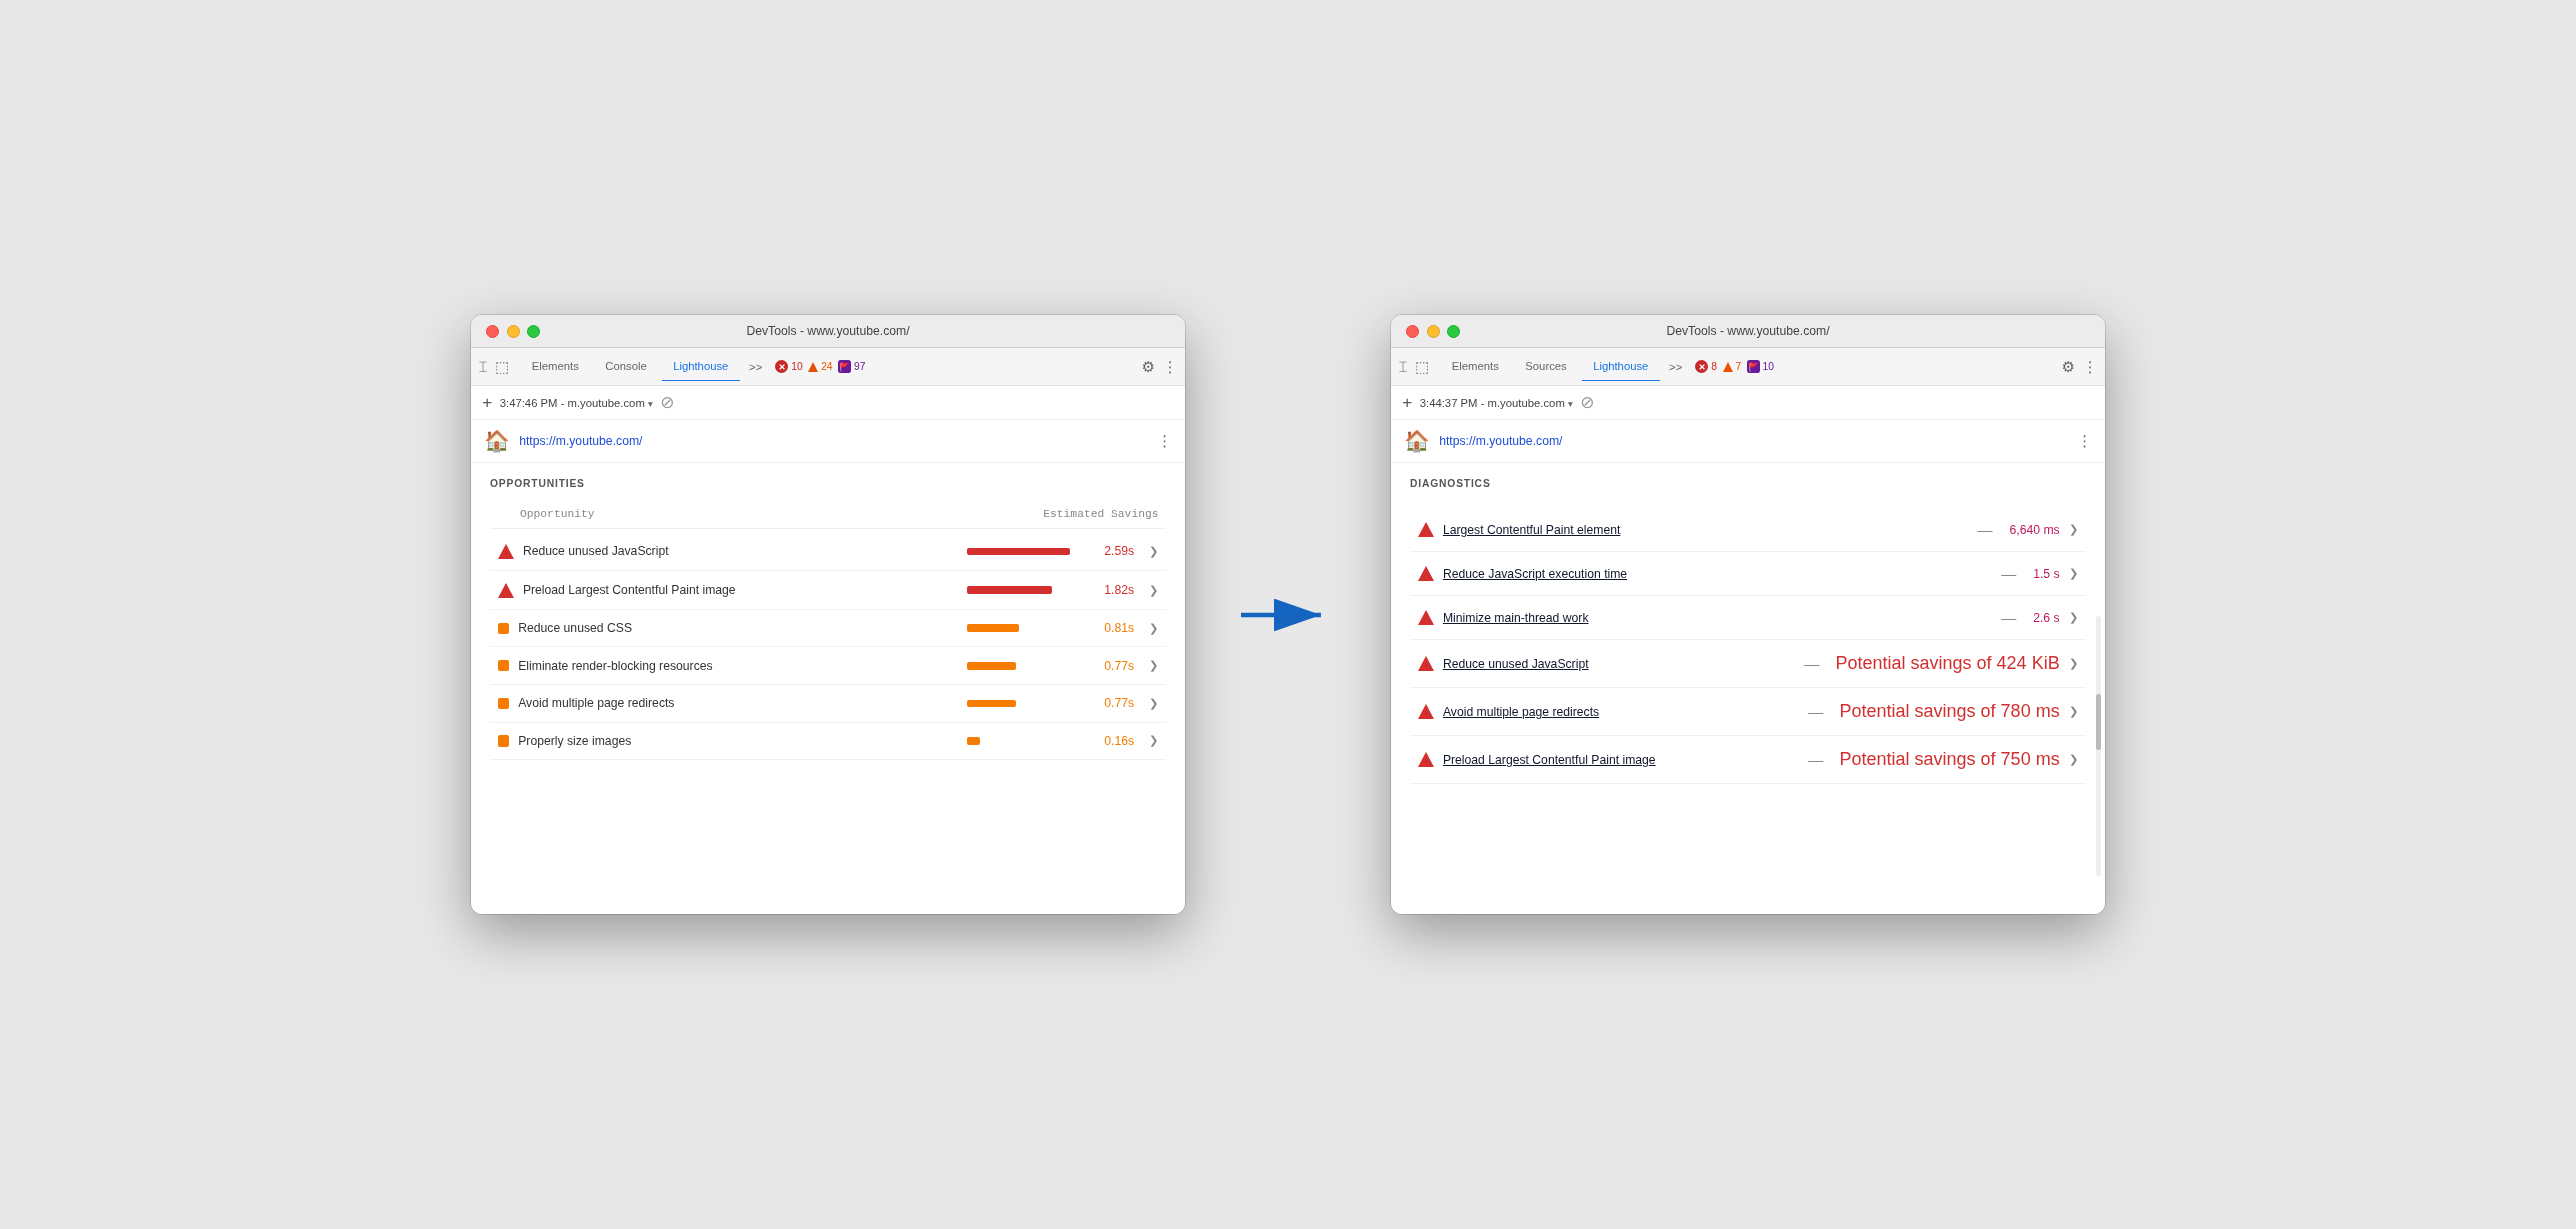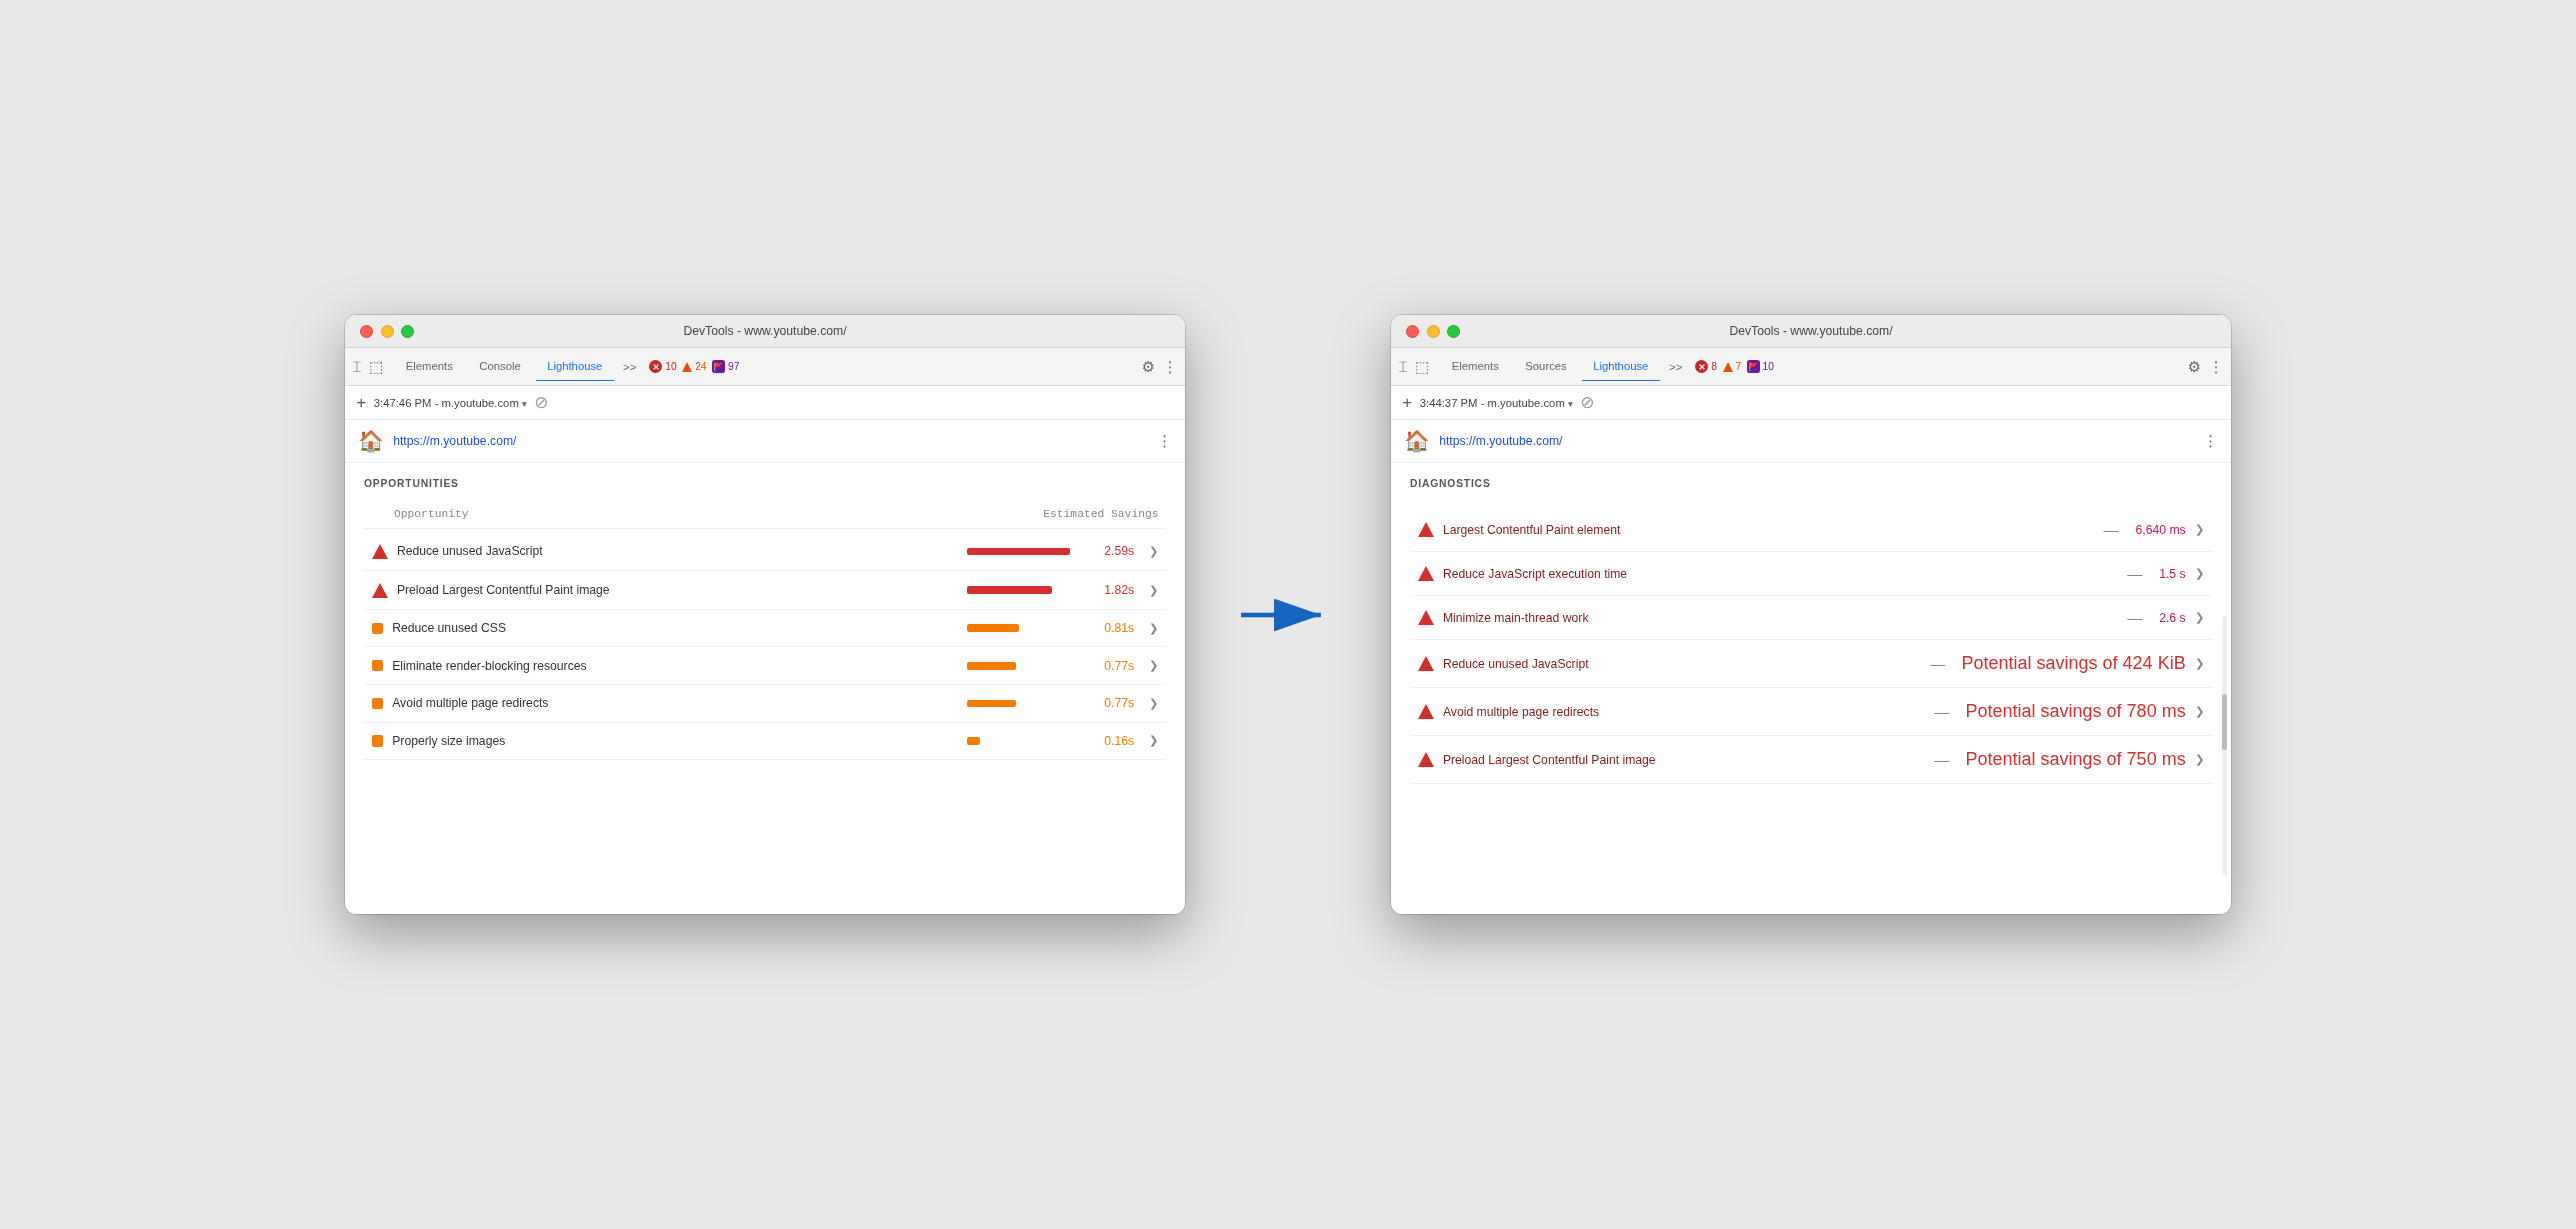--- a/index.html
+++ b/index.html
@@ -11,21 +11,21 @@
       min-height: 100vh;
       font-family: -apple-system, BlinkMacSystemFont, 'Segoe UI', sans-serif;
       padding: 38px;
       gap: 56px;
     }
 
     .devtools-window {
       background: #f5f5f5;
       border-radius: 11.3px;
       box-shadow: 0 19px 56px rgba(0,0,0,0.35), 0 0 0 0.9px rgba(0,0,0,0.15);
-      width: 840px;
+      width: 714px;
       overflow: hidden;
       position: relative;
     }
 
     
     .title-bar {
       background: #ececec;
       border-bottom: 0.9px solid #d0d0d0;
       padding: 9.4px 15px;
       display: flex;
@@ -301,22 +301,23 @@
     
     .diag-row {
       display: flex;
       align-items: center;
       padding: 13px 7.5px;
       border-bottom: 0.9px solid #f0f0f0;
       gap: 9.4px;
     }
     .diag-label {
       font-size: 12.2px;
-      color: #7f1d1d;
+      color: #0f172a;
       flex: 1;
+      text-decoration: underline;
     }
     .diag-value {
       font-size: 12.2px;
       color: #be185d;
       margin-left: 3.8px;
     }
     .diag-value-red {
       font-size: 18px;
       color: #d32f2f;
       margin-left: 3px;

